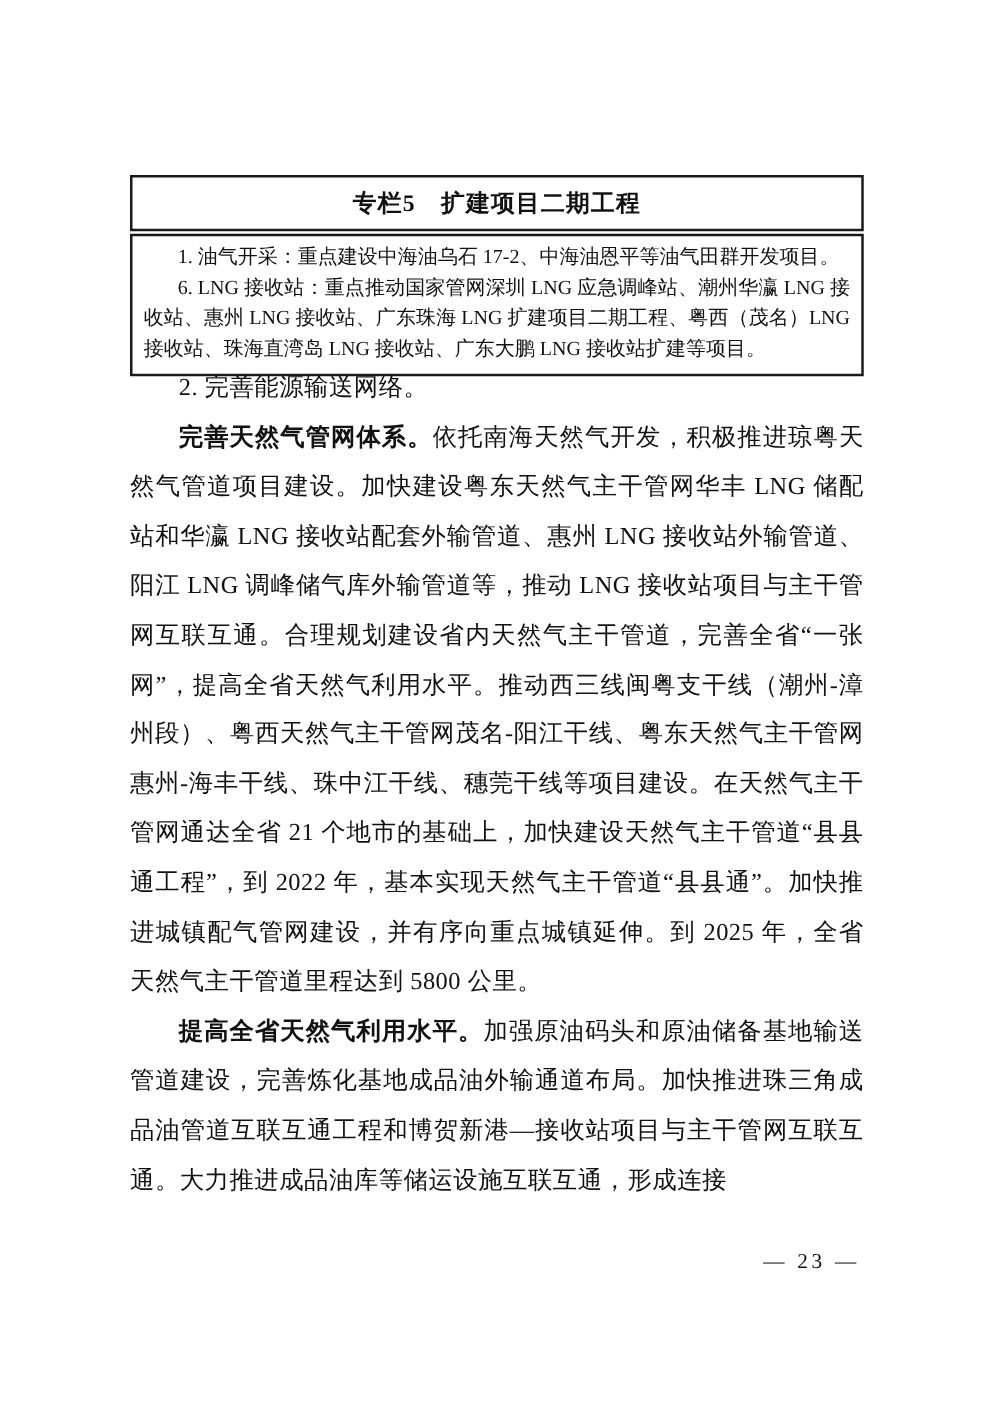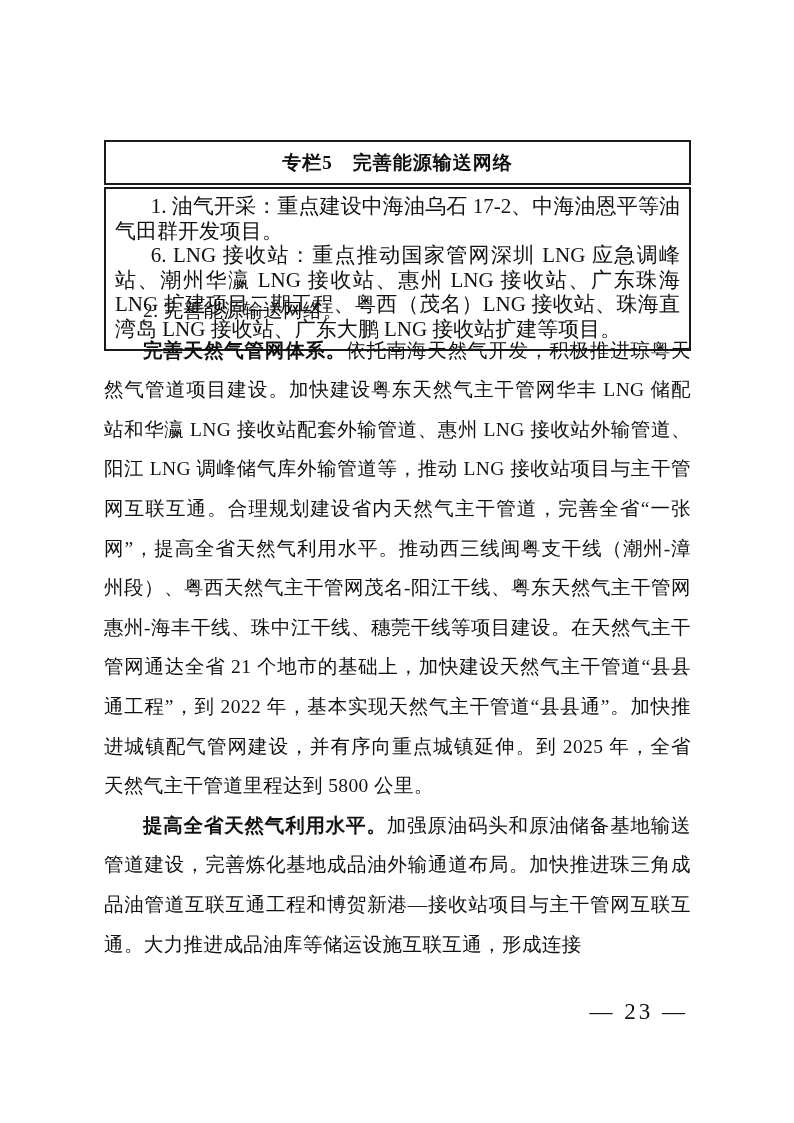--- a/index.html
+++ b/index.html
@@ -34,21 +34,21 @@
     font-weight: bold;
     font-size: 19px;
     letter-spacing: 1px;
     padding: 8px 0 7px 0;
   }
   .box-body {
     box-sizing: border-box;
     border: 2px solid #1a1a1a;
     margin-top: 2px;
     padding: 5px 9px 7px 9px;
-    font-size: 21px;
+    font-size: 16px;
     line-height: 24.6px;
     text-align: justify;
     text-justify: inter-ideograph;
   }
   .box-par {
     margin: 0;
     text-indent: 1.7em;
   }
   
   .content {
@@ -72,32 +72,32 @@
     text-indent: 2em;
   }
   .lead {
     font-weight: bold;
   }
   
   .page-number {
     position: absolute;
     top: 999px;
     right: 106px;
-    font-size: 23px;
+    font-size: 17px;
     letter-spacing: 3px;
     white-space: nowrap;
   }
 </style>
 </head>
 <body>
 
 <div class="page">
 
   <div class="box-wrap">
-    <div class="box-title">专栏5　完善能源输送网络</div>
+    <div class="box-title">专栏5　扩建项目二期工程</div>
     <div class="box-body">
       <p class="box-par">1. 油气开采：重点建设中海油乌石 17-2、中海油恩平等油气田群开发项目。</p>
       <p class="box-par">6. LNG 接收站：重点推动国家管网深圳 LNG 应急调峰站、潮州华瀛 LNG 接收站、惠州 LNG 接收站、广东珠海 LNG 扩建项目二期工程、粤西（茂名）LNG 接收站、珠海直湾岛 LNG 接收站、广东大鹏 LNG 接收站扩建等项目。</p>
     </div>
   </div>
 
   <div class="content">
     <p class="section-heading">2. 完善能源输送网络。</p>
     <p class="body-par">
       <span class="lead">完善天然气管网体系。</span><span>依托南海天然气开发，积极推进琼粤天然气管道项目建设。加快建设粤东天然气主干管网华丰 LNG 储配站和华瀛 LNG 接收站配套外输管道、惠州 LNG 接收站外输管道、阳江 LNG 调峰储气库外输管道等，推动 LNG 接收站项目与主干管网互联互通。合理规划建设省内天然气主干管道，完善全省“一张网”，提高全省天然气利用水平。推动西三线闽粤支干线（潮州-漳州段）、粤西天然气主干管网茂名-阳江干线、粤东天然气主干管网惠州-海丰干线、珠中江干线、穗莞干线等项目建设。在天然气主干管网通达全省 21 个地市的基础上，加快建设天然气主干管道“县县通工程”，到 2022 年，基本实现天然气主干管道“县县通”。加快推进城镇配气管网建设，并有序向重点城镇延伸。到 2025 年，全省天然气主干管道里程达到 5800 公里。</span>

